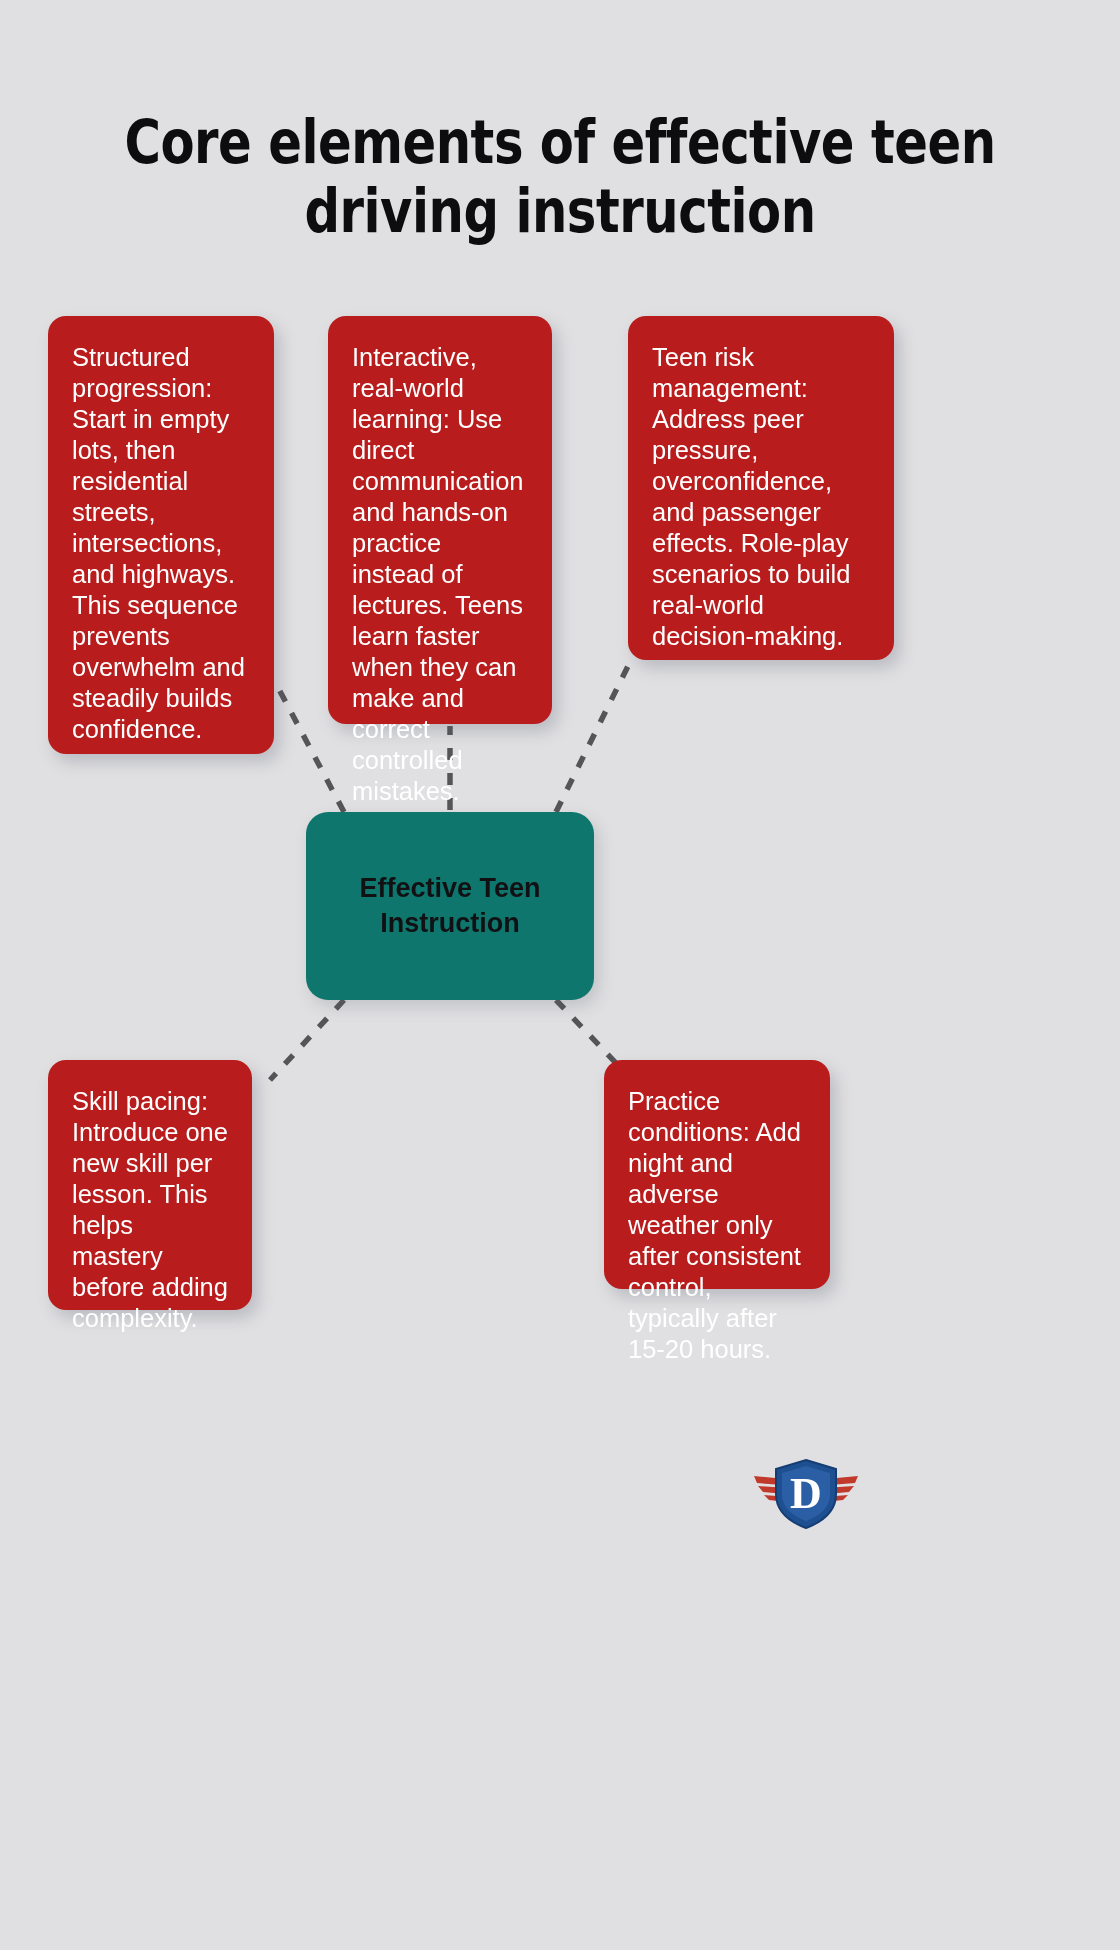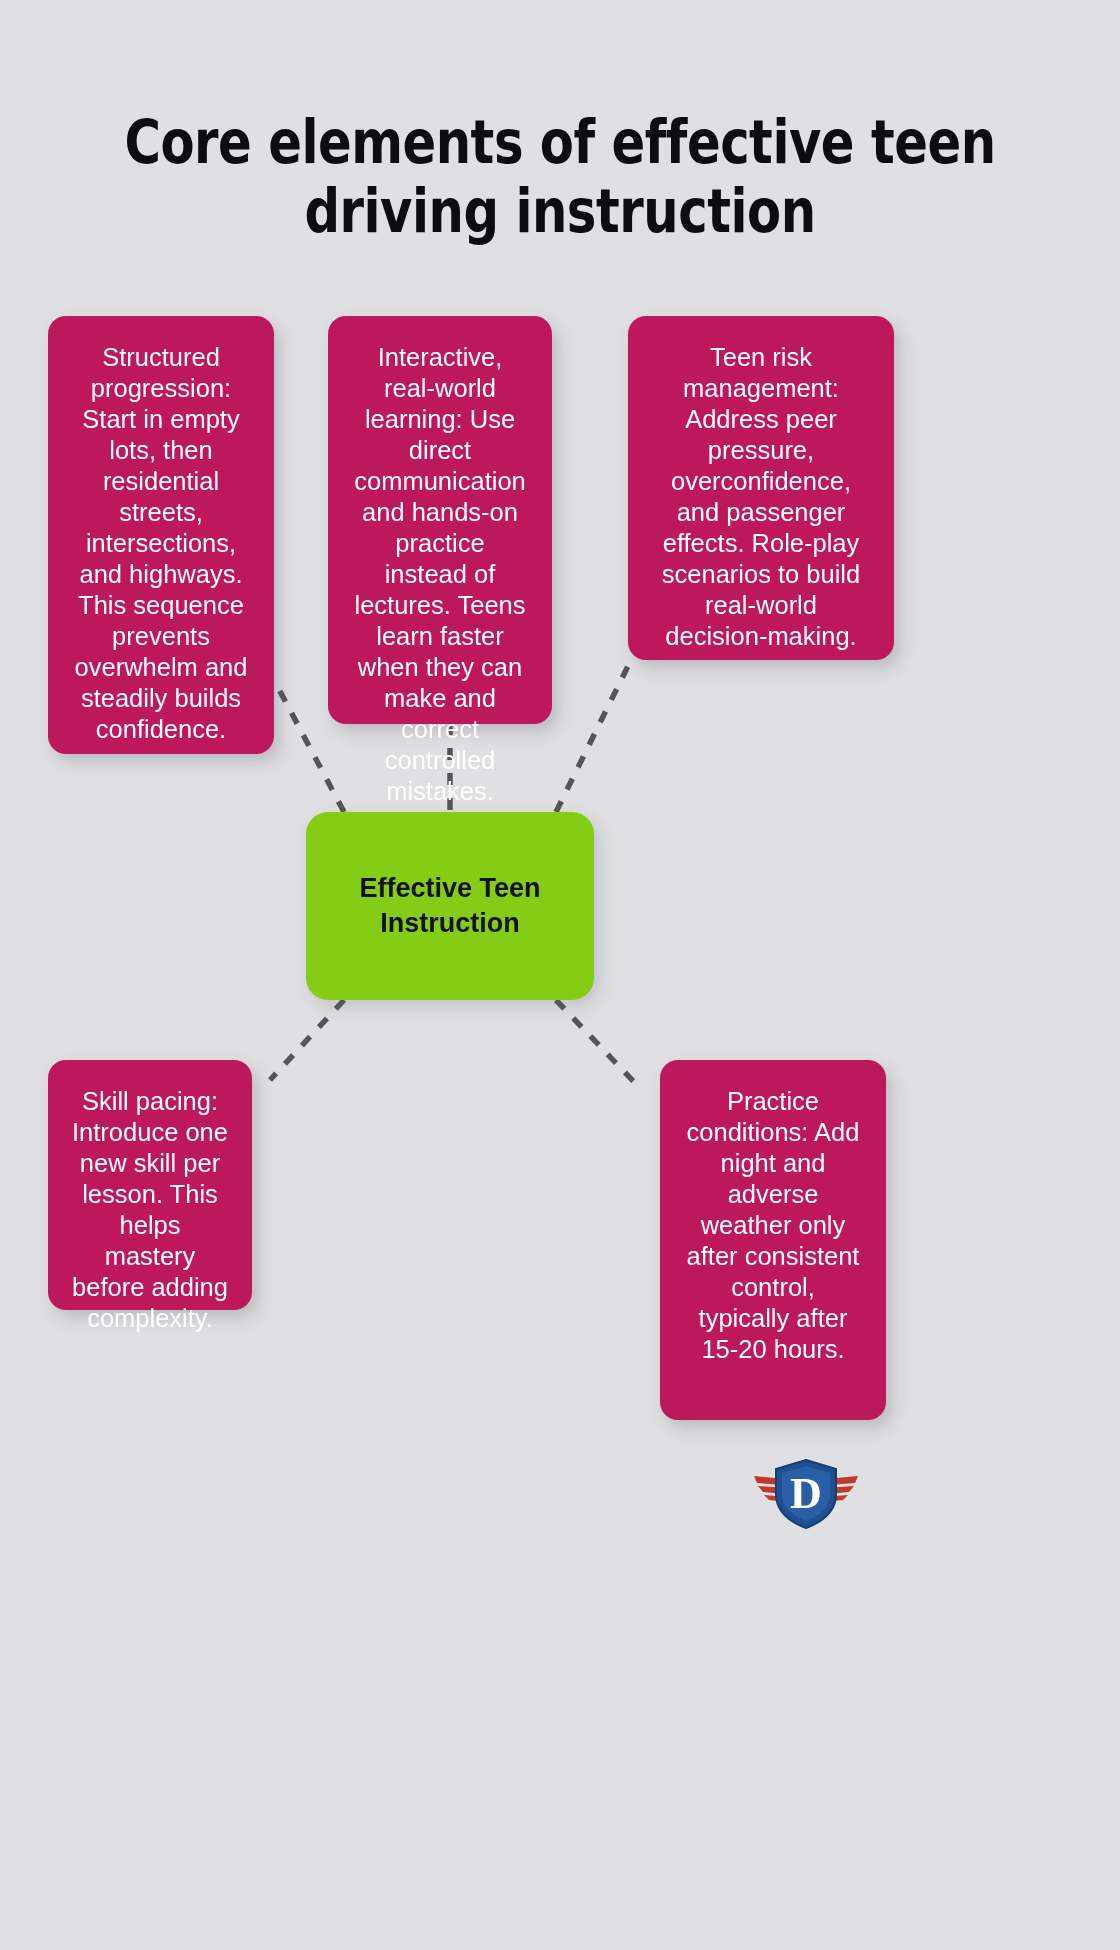--- a/index.html
+++ b/index.html
@@ -54,46 +54,45 @@
     padding: 26px 24px 26px 24px;
     font-size: 25.5px;
     line-height: 1.215;
     color: #ffffff;
     box-shadow: 6px 8px 16px rgba(90, 95, 110, 0.28);
     white-space: normal;
     word-wrap: break-word;
   }
 
   .node.leaf {
-    background: #be185d;
-    text-align: center;
+    background: #b91c1c;
   }
 
   .node.center {
-    background: #84cc16;
+    background: #0f766e;
     color: #111114;
     font-weight: 700;
     font-size: 27px;
     line-height: 1.28;
     text-align: center;
     display: flex;
     align-items: center;
     justify-content: center;
     padding: 18px 26px;
     border-radius: 22px;
     box-shadow: 5px 7px 16px rgba(90, 95, 110, 0.22);
   }
 
   
   #node-structured  { left: 48px;  top: 316px;  width: 226px; height: 438px; }
   #node-interactive { left: 328px; top: 316px;  width: 224px; height: 408px; }
   #node-risk        { left: 628px; top: 316px;  width: 266px; height: 344px; }
   #node-center      { left: 306px; top: 812px;  width: 288px; height: 188px; }
   #node-pacing      { left: 48px;  top: 1060px; width: 204px; height: 250px; }
-  #node-practice    { left: 660px; top: 1060px; width: 226px; height: 360px; }
+  #node-practice    { left: 604px; top: 1060px; width: 226px; height: 229px; }
 
   
   #logo {
     position: absolute;
     left: 752px;
     top: 1452px;
     width: 108px;
     height: 78px;
   }
 </style>

